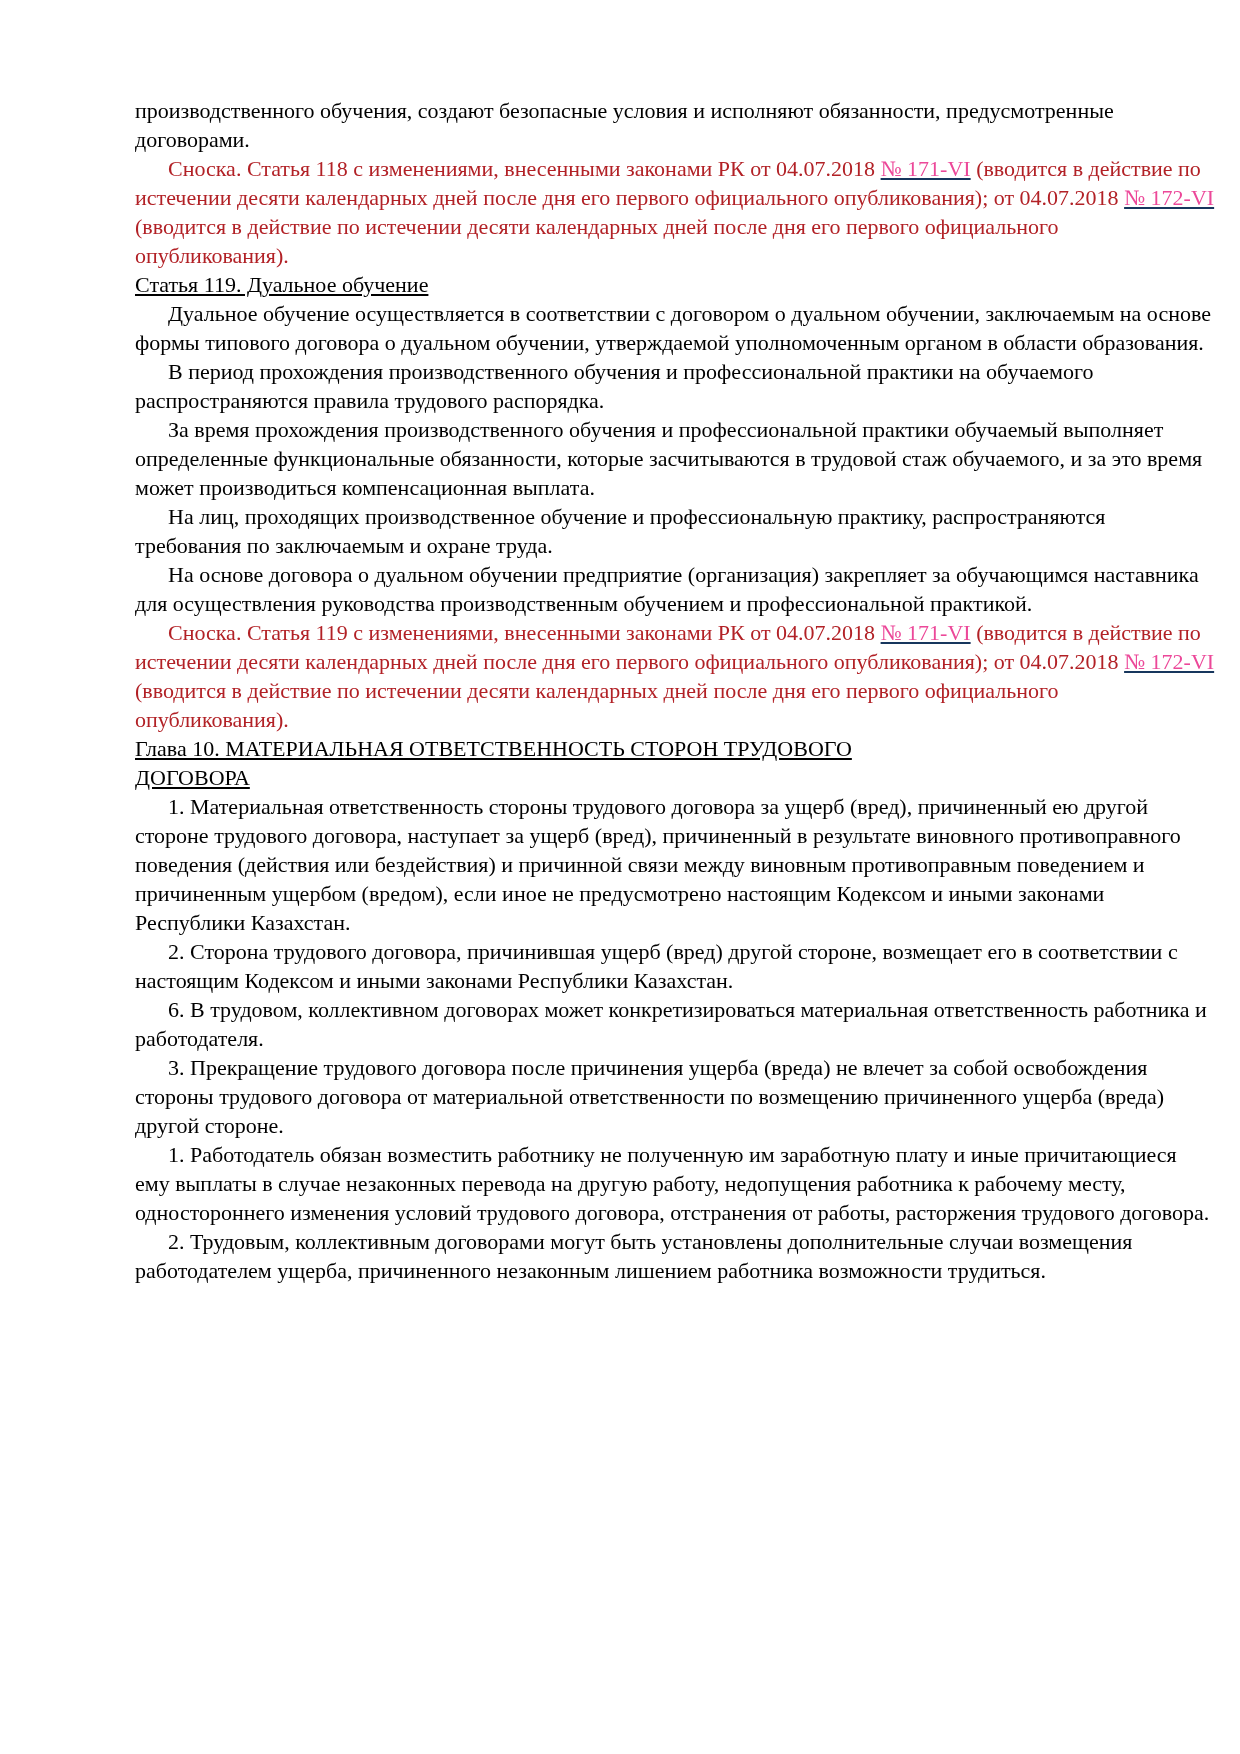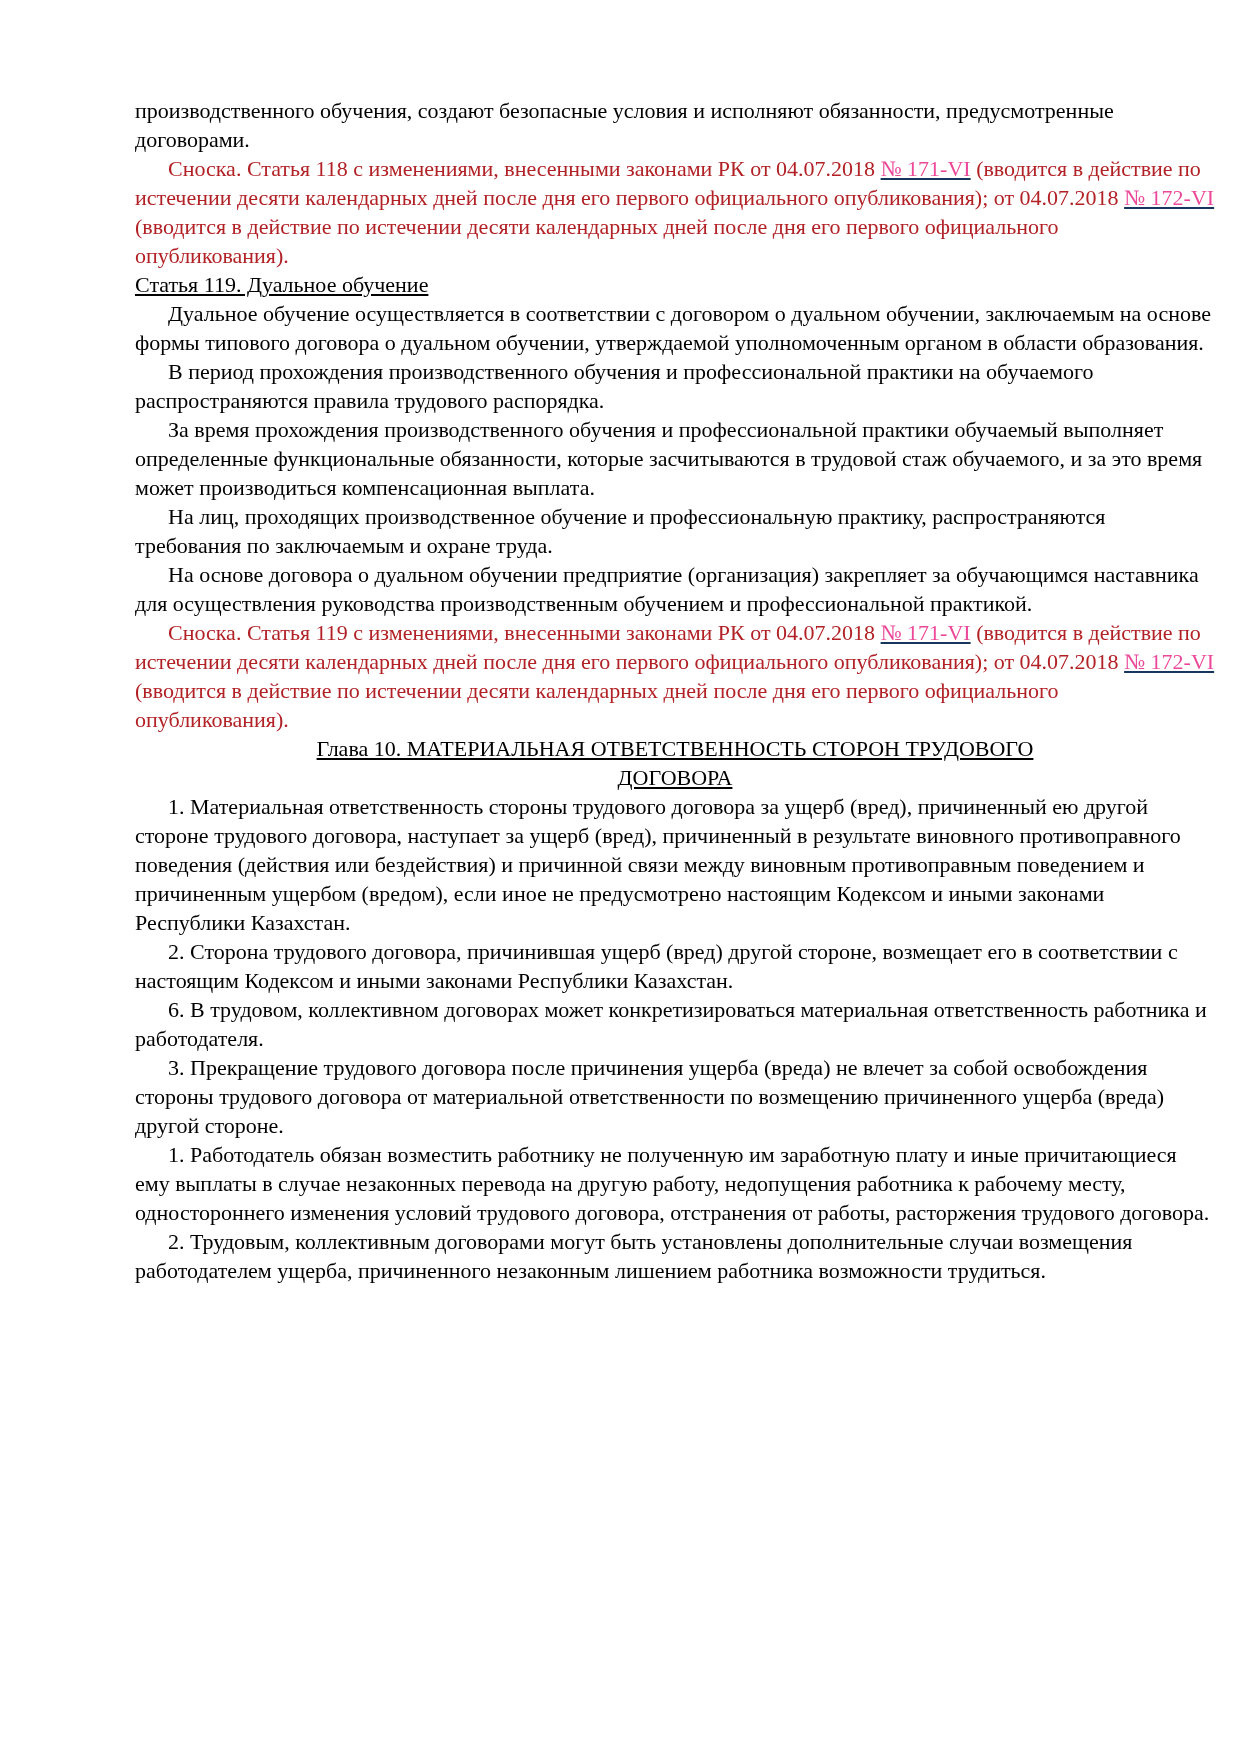--- a/index.html
+++ b/index.html
@@ -41,21 +41,20 @@
     color: #ec4899;
     text-decoration: underline;
     text-decoration-color: #17365d;
     cursor: pointer;
   }
   .section-gap {
     text-decoration: underline;
   }
   .prewrap {
     white-space: pre-line;
-    text-align: center;
   }
 </style>
 </head>
 <body>
 
 <div class="page">
   <div class="textblock">
 
     <p>производственного обучения, создают безопасные условия и исполняют обязанности, предусмотренные договорами.</p>
 

